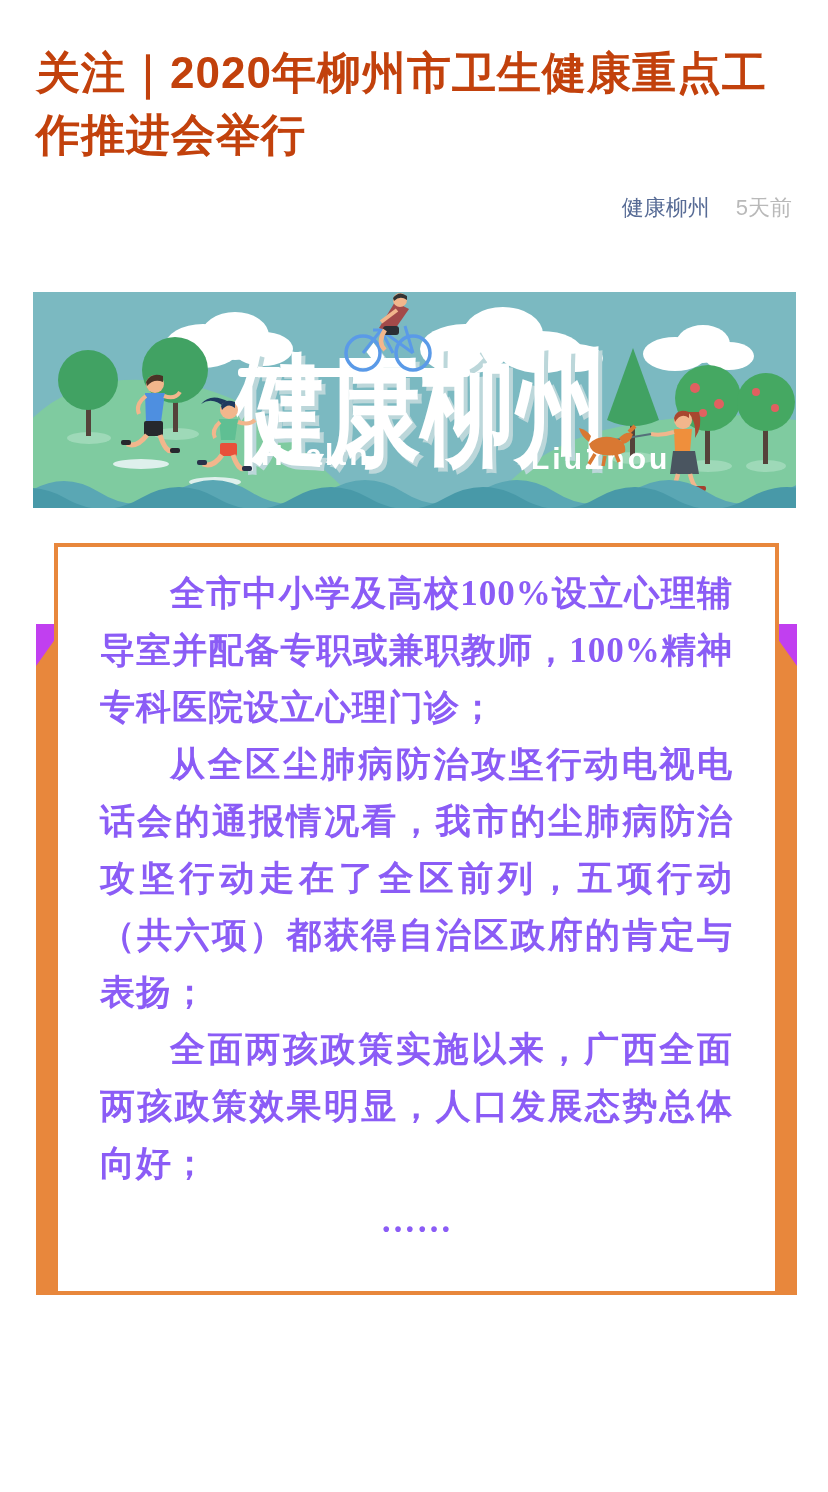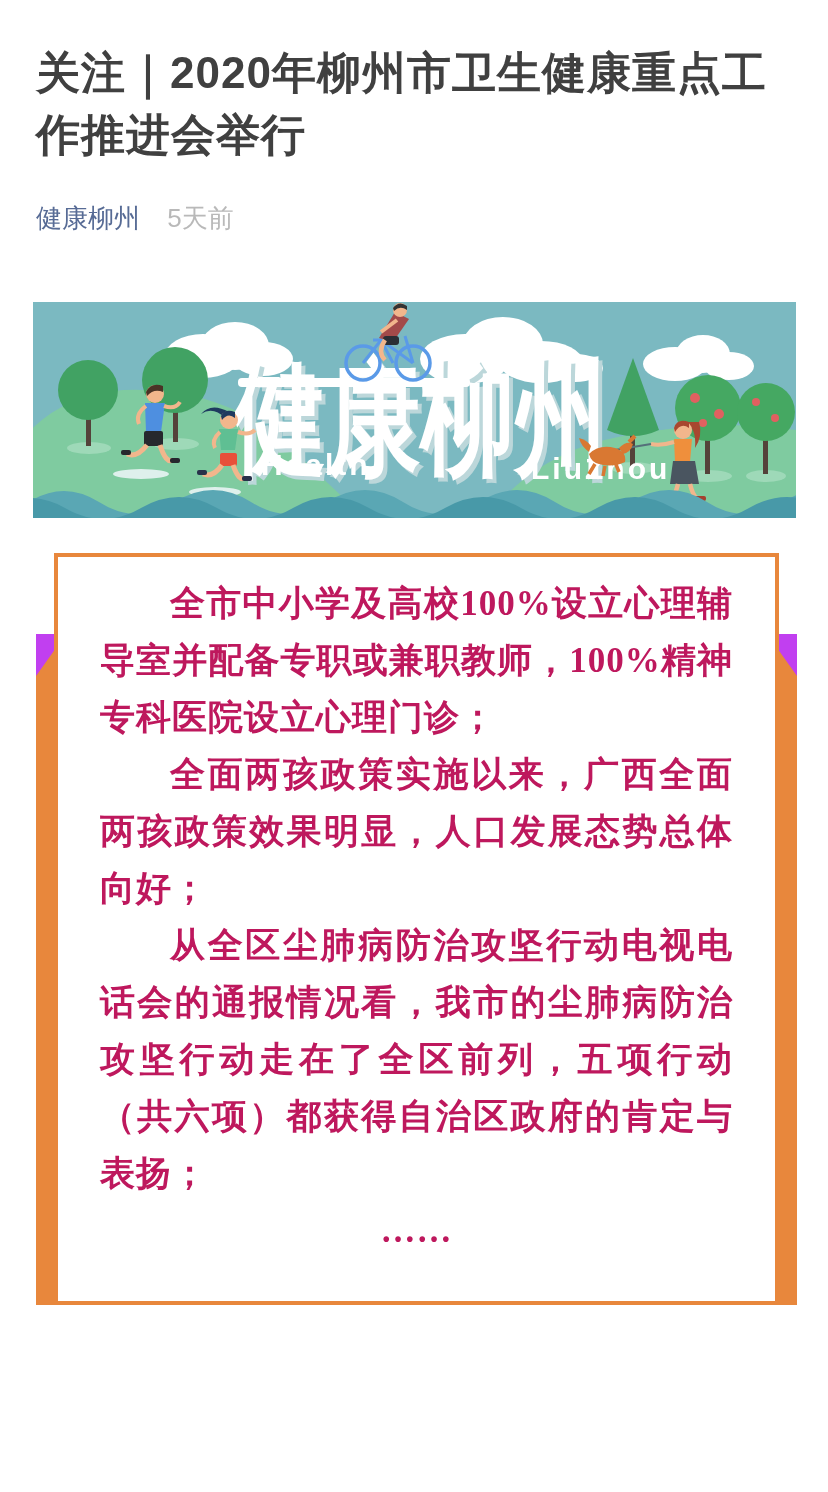--- a/index.html
+++ b/index.html
@@ -1,40 +1,40 @@
 <!DOCTYPE html>
 <html><head>
 <meta charset="utf-8">
 <style>
   html,body{margin:0;padding:0;background:#ffffff;}
   body{width:828px;font-family:"Liberation Sans","DejaVu Sans",sans-serif;}
   .page{width:828px;padding-bottom:30px;}
 
   
   .title{margin:42px 36px 0 36px;font-size:44px;line-height:62px;font-weight:700;
-         color:#404040;letter-spacing:1px;}
-  .meta{margin:34px 36px 0 36px;font-size:26px;line-height:36px;}
+         color:#c2410c;letter-spacing:1px;}
+  .meta{margin:24px 36px 0 36px;font-size:22px;line-height:36px;text-align:right;}
   .author{color:#576b95;cursor:pointer;}
   .time{color:#b9b9b9;margin-left:20px;}
 
   
   .banner-wrap{margin:66px 0 0 33px;width:763px;height:216px;line-height:0;}
 
   
   .frame{position:relative;margin:35px 0 0 36px;width:761px;}
   .ribbon{position:absolute;top:81px;bottom:0;width:18px;background:#e8873c;}
   .ribbon.left{left:0;}
   .ribbon.right{right:0;}
   .fold{position:absolute;top:0;width:18px;height:42px;background:#c13ff0;}
   .fold.left{clip-path:polygon(0 0,100% 0,100% 40%,0 100%);}
   .fold.right{clip-path:polygon(0 0,100% 0,100% 100%,0 40%);}
   .card{margin:0 18px;background:#ffffff;border:4px solid #e8873c;}
   .card-inner{padding:18px 42px 42px 42px;}
   .para{margin:0;text-indent:2em;font-family:"Liberation Serif","DejaVu Serif",serif;
-        font-weight:700;font-size:35px;line-height:57px;color:#be185d;
+        font-weight:700;font-size:35px;line-height:57px;color:#8b5cf6;
         text-align:justify;letter-spacing:1px;}
   .para.center{text-align:center;text-indent:0;}
   .u{text-decoration:underline;text-decoration-color:#ee1111;
      text-decoration-thickness:7px;text-underline-offset:13px;
      text-decoration-skip-ink:none;}
 </style>
 </head>
 <body>
 
 <div class="page">
@@ -176,21 +176,21 @@
   <div class="frame">
     <div class="ribbon left">
       <div class="fold left"></div>
     </div>
     <div class="ribbon right">
       <div class="fold right"></div>
     </div>
     <div class="card">
       <div class="card-inner">
           <p class="para"><span>全市中小学及高校100%设立心理辅导室并配备专职或兼职教师，100%精神专科医院设立心理门诊；</span></p>
+          <p class="para"><span>从全区尘肺病防治攻坚行动电视电话会的通报情况看，我市的尘肺病防治攻坚行动走在了全区前列，五项行动（共六项）都获得自治区政府的肯定与表扬；</span></p>
           <p class="para"><span>全面两孩政策实施以来，广西全面两孩政策效果明显，人口发展态势总体向好；</span></p>
-          <p class="para"><span>从全区尘肺病防治攻坚行动电视电话会的通报情况看，我市的尘肺病防治攻坚行动走在了全区前列，五项行动（共六项）都获得自治区政府的肯定与表扬；</span></p>
           <p class="para center"><span>……</span></p>
         </div>
     </div>
 
   </div>
 
 </div>
 
 </body></html>

